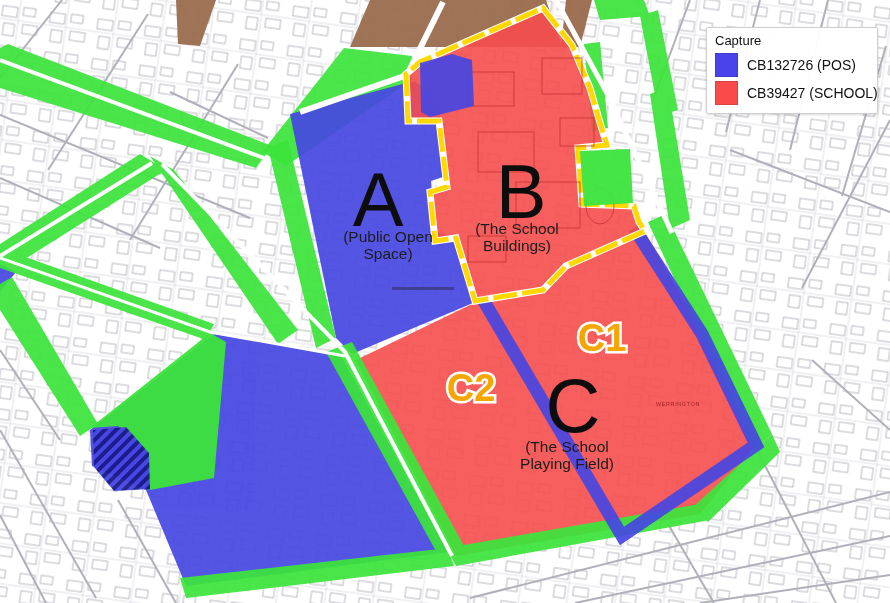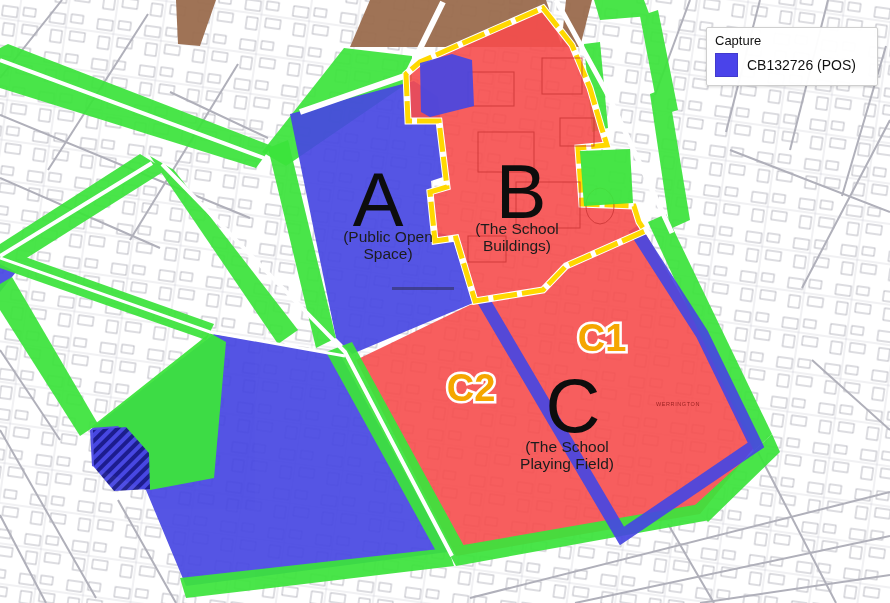--- a/index.html
+++ b/index.html
@@ -160,14 +160,18 @@
     <text class="micro" x="678" y="406" text-anchor="middle">WERRINGTON</text>
   </g>
 </svg>
 
 <div class="legend">
   <div class="legend-title">Capture</div>
   <div class="legend-row">
     <div class="swatch" style="background: rgb(74, 67, 234);"></div>
     <span class="legend-label">CB132726 (POS)</span>
   </div>
+  <div class="legend-row">
+    <div class="swatch" style="background: rgb(250, 75, 75);"></div>
+    <span class="legend-label">CB39427 (SCHOOL)</span>
+  </div>
 </div>
 </div>
 
 </body></html>

